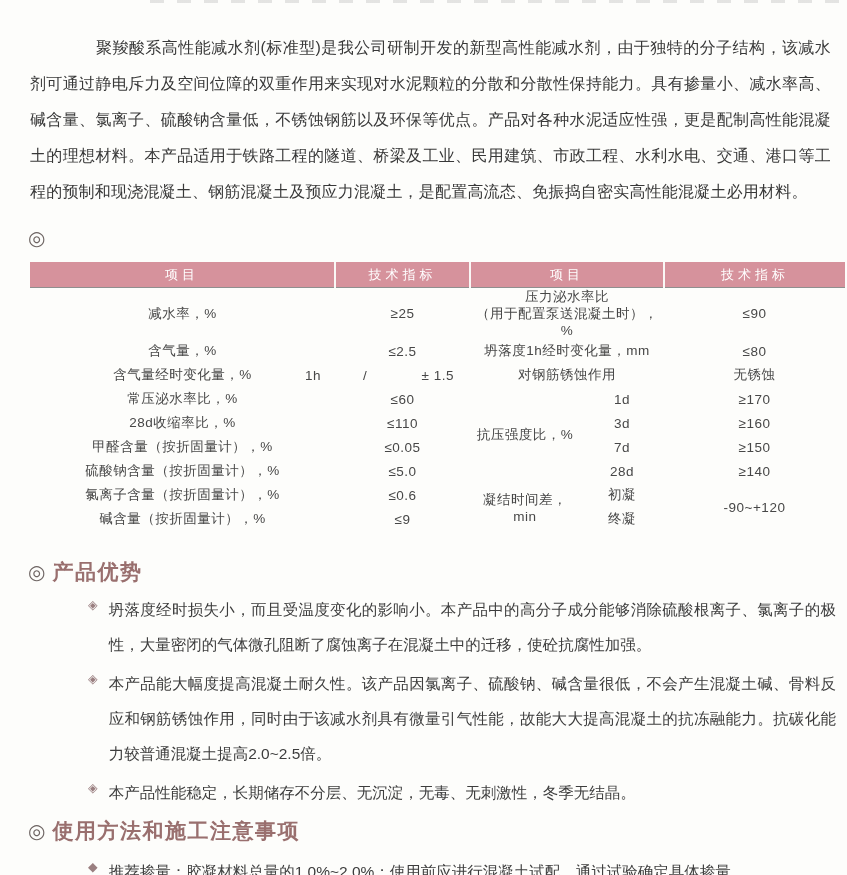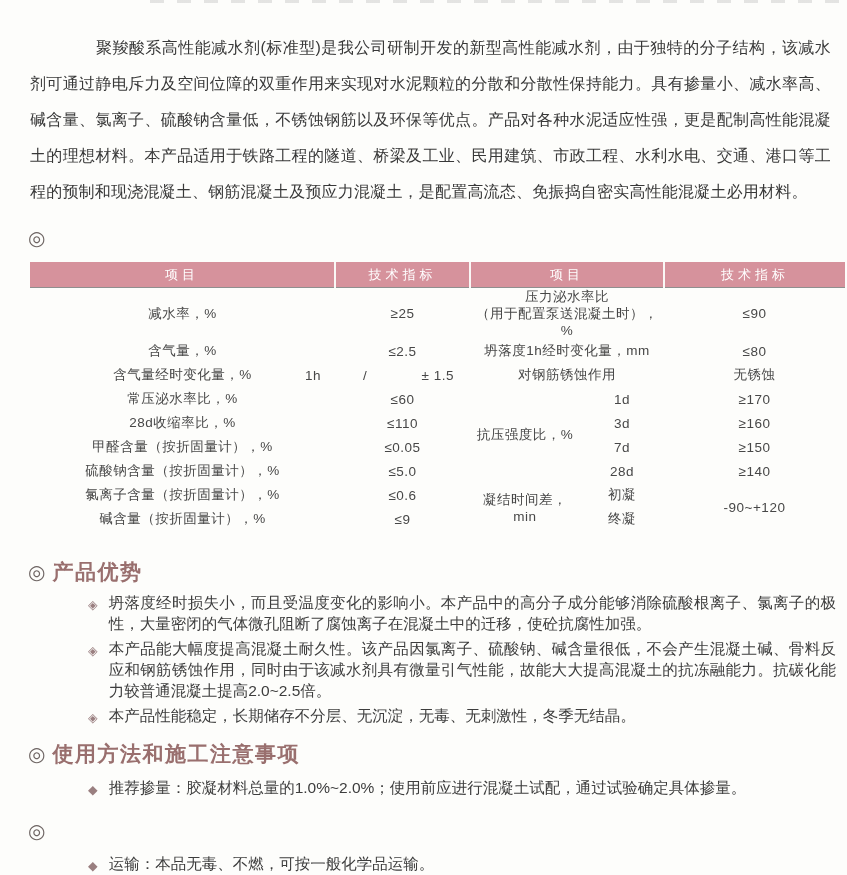--- a/index.html
+++ b/index.html
@@ -46,21 +46,21 @@
   }
   tr.tall td{height:45px;}
   .two-line{line-height:17px;font-size:13px;}
   .rel{position:relative;}
   .sub-1h{position:absolute;right:14px;top:50%;transform:translateY(-50%);}
   .split{display:flex;justify-content:space-between;padding:0 14px 0 26px;}
   
   .blist{margin-top:5px;}
   .bullet{display:flex;align-items:flex-start;margin:0 0 4px 88px;width:748px;}
   .bullet .dia{flex:0 0 auto;color:var(--bullet);font-size:12.5px;line-height:27.5px;margin-right:11px;}
-  .bullet p{margin:0;flex:1;font-size:15.5px;line-height:21px;text-align:justify;color:#3d3d3d;}
+  .bullet p{margin:0;flex:1;font-size:15.5px;line-height:35px;text-align:justify;color:#3d3d3d;}
   .bullet.single p{text-align:left;}
   .note{}
   .mt-usage{margin-top:8px;}
   .sec.h3{margin-top:6px;}
   .sec.h4{margin-top:12px;}
 </style>
 </head>
 <body>
 
 <div class="page">

